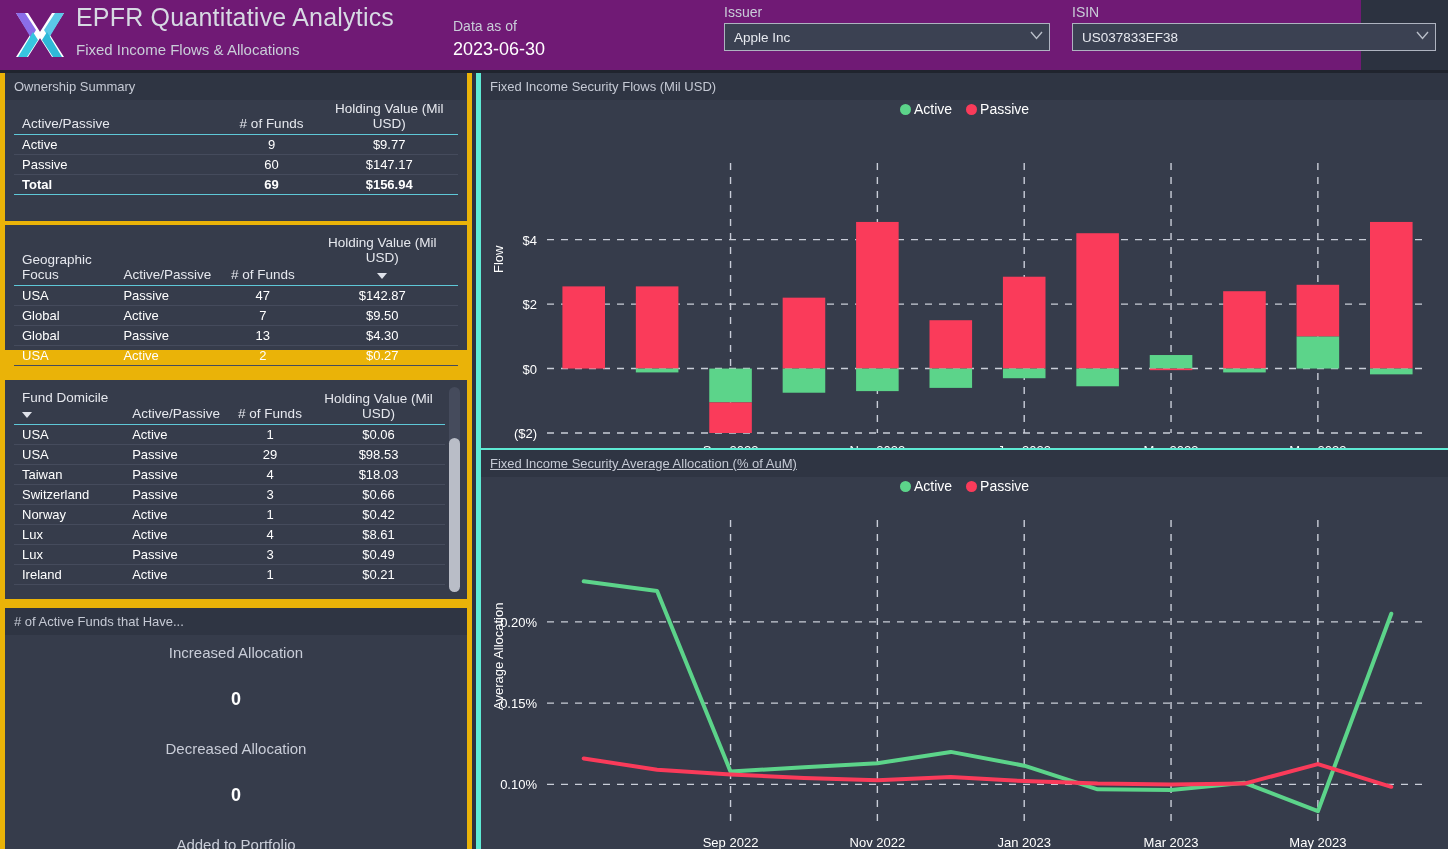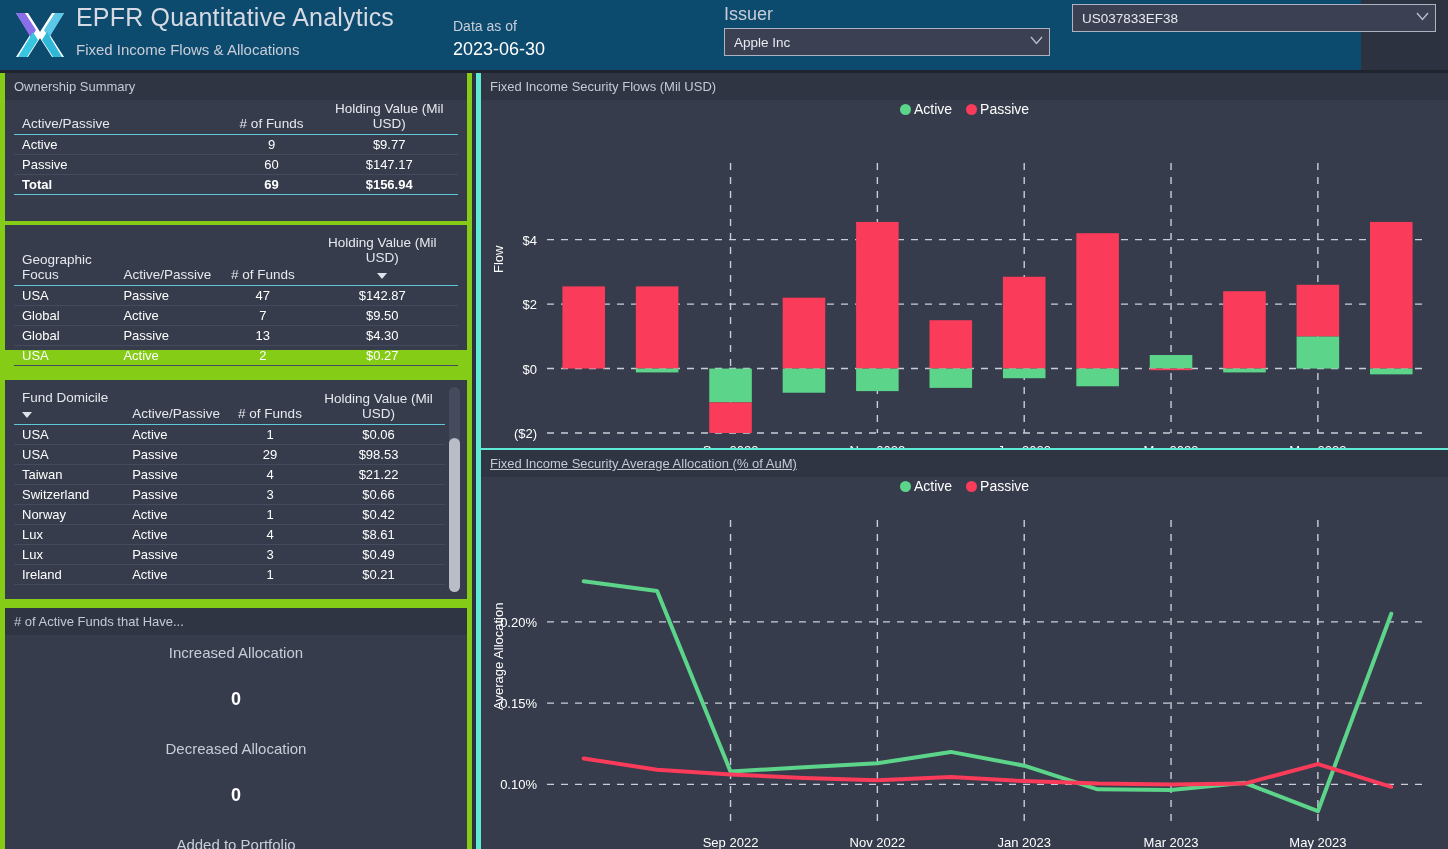--- a/index.html
+++ b/index.html
@@ -6,21 +6,21 @@
   html, body {
     width: 1448px; height: 849px;
     background: #2c3240;
     font-family: "Liberation Sans", sans-serif;
     overflow: hidden;
   }
 
   
   .header {
     position: absolute; left: 0; top: 0; width: 1361px; height: 70px;
-    background: #0c4a6e;
+    background: #701a75;
   }
   .logo-wrap {
     position: absolute; left: 12px; top: 8px; width: 56px; height: 54px;
   }
   .brand-title {
     position: absolute; left: 76px; top: 3px;
     font-size: 25px; color: #d7dae3; letter-spacing: .2px;
   }
   .brand-sub {
     position: absolute; left: 76px; top: 41px;
@@ -28,39 +28,39 @@
   }
   .asof-label {
     position: absolute; left: 453px; top: 18px;
     font-size: 14px; color: #c9cdd8;
   }
   .asof-value {
     position: absolute; left: 453px; top: 39px;
     font-size: 18px; color: #ffffff;
   }
   .field { position: absolute; top: 4px; }
-  .field-label { font-size: 18px; color: #c9cdd8; margin-bottom: 3px; }
+  .field-label { font-size: 14px; color: #c9cdd8; margin-bottom: 3px; }
   .select-box {
     position: relative;
     height: 28px; border: 1px solid #aeb3c0; background: #3b4152;
     display: flex; align-items: center; padding: 0 26px 0 9px;
     font-size: 13.5px; color: #e8eaf0;
   }
   .chev {
     position: absolute; right: 8px; top: 50%; width: 11px; height: 11px;
     margin-top: -6px;
   }
   .chev svg { display: block; }
   .hdr-divider {
     position: absolute; left: 0; top: 70px; width: 1448px; height: 3px;
     background: #20242e;
   }
 
   
-  .left-col { position: absolute; left: 0; top: 73px; width: 472px; height: 776px; background: #84cc16; }
+  .left-col { position: absolute; left: 0; top: 73px; width: 472px; height: 776px; background: #eab308; }
   .right-col { position: absolute; left: 476px; top: 73px; width: 972px; height: 776px; background: #5eead4; }
 
   .panel { background: #363c4b; }
   .panel-title {
     background: #2f3543; color: #c5c9d4; font-size: 13px;
     padding: 6px 9px 6px 9px;
   }
 
   
   table { border-collapse: collapse; width: 100%; font-size: 13px; }
@@ -142,20 +142,21 @@
       <span>Apple Inc</span>
       <span class="chev">
         <svg width="13" height="9" viewBox="0 0 13 9">
             <path d="M1 1 L6.5 7.5 L12 1" stroke="#b9bec9" stroke-width="1.4" fill="none"></path>
           </svg>
       </span>
     </div>
   </div>
 
   <div class="field" style="left:1072px; width:364px;">
+    <div class="field-label">ISIN</div>
     <div class="select-box">
       <span>US037833EF38</span>
       <span class="chev">
         <svg width="13" height="9" viewBox="0 0 13 9">
             <path d="M1 1 L6.5 7.5 L12 1" stroke="#b9bec9" stroke-width="1.4" fill="none"></path>
           </svg>
       </span>
     </div>
   </div>
 </div>
@@ -267,21 +268,21 @@
           <tr>
               <td>USA</td>
               <td>Passive</td>
               <td class="num">29</td>
               <td class="num">$98.53</td>
             </tr>
           <tr>
               <td>Taiwan</td>
               <td>Passive</td>
               <td class="num">4</td>
-              <td class="num">$21.22</td>
+              <td class="num">$18.03</td>
             </tr>
           <tr>
               <td>Switzerland</td>
               <td>Passive</td>
               <td class="num">3</td>
               <td class="num">$0.66</td>
             </tr>
           <tr>
               <td>Norway</td>
               <td>Active</td>

